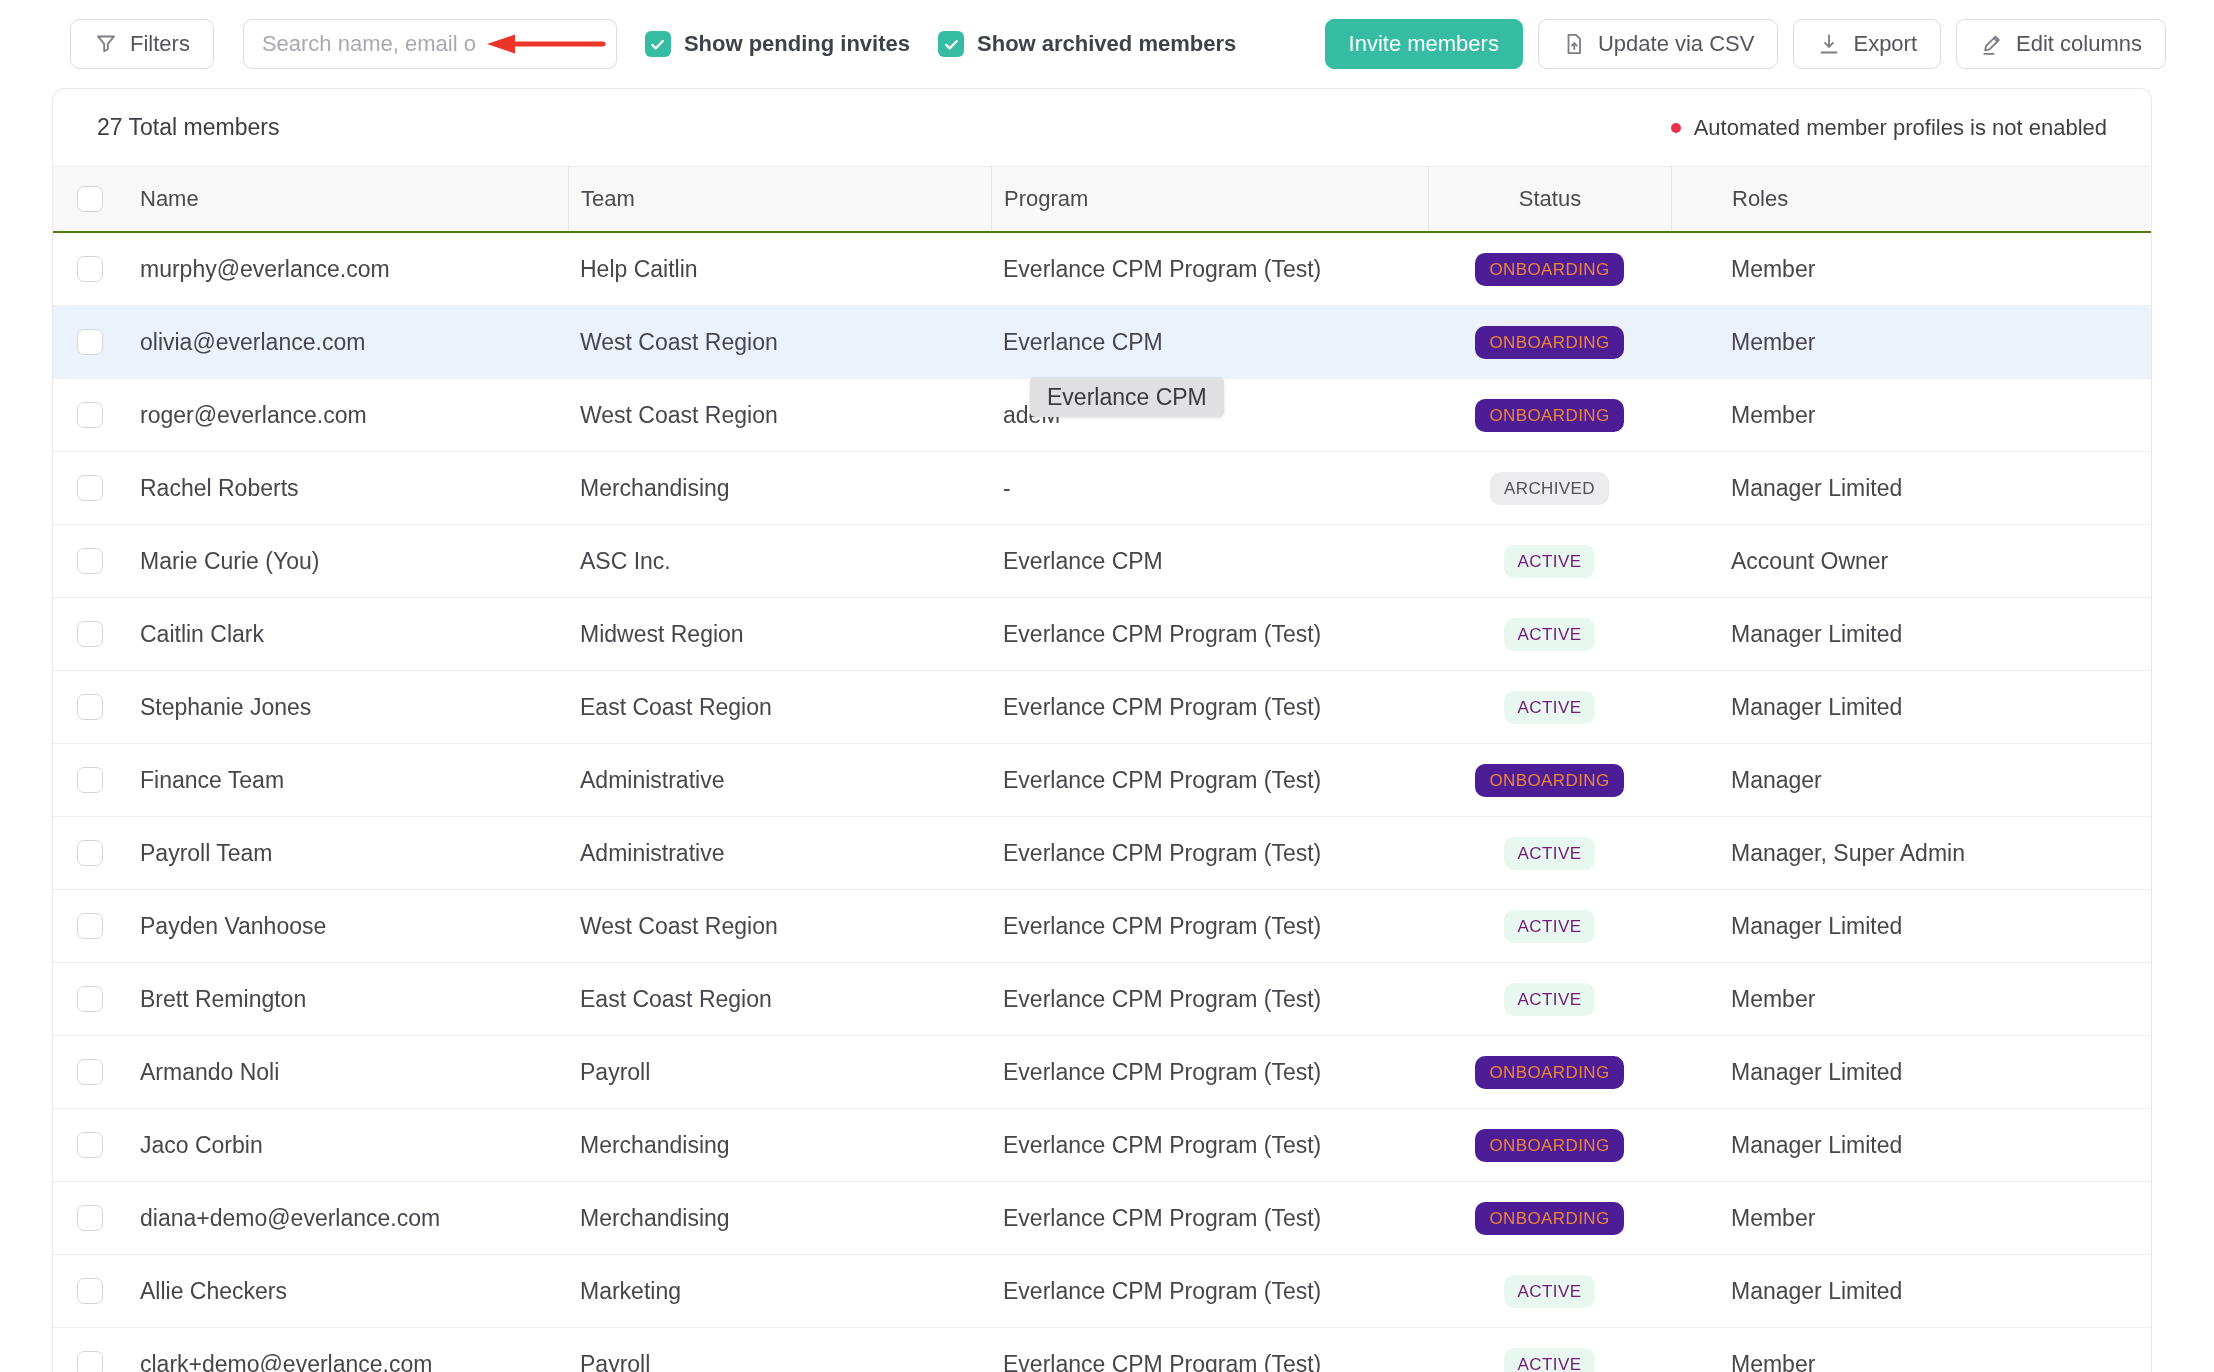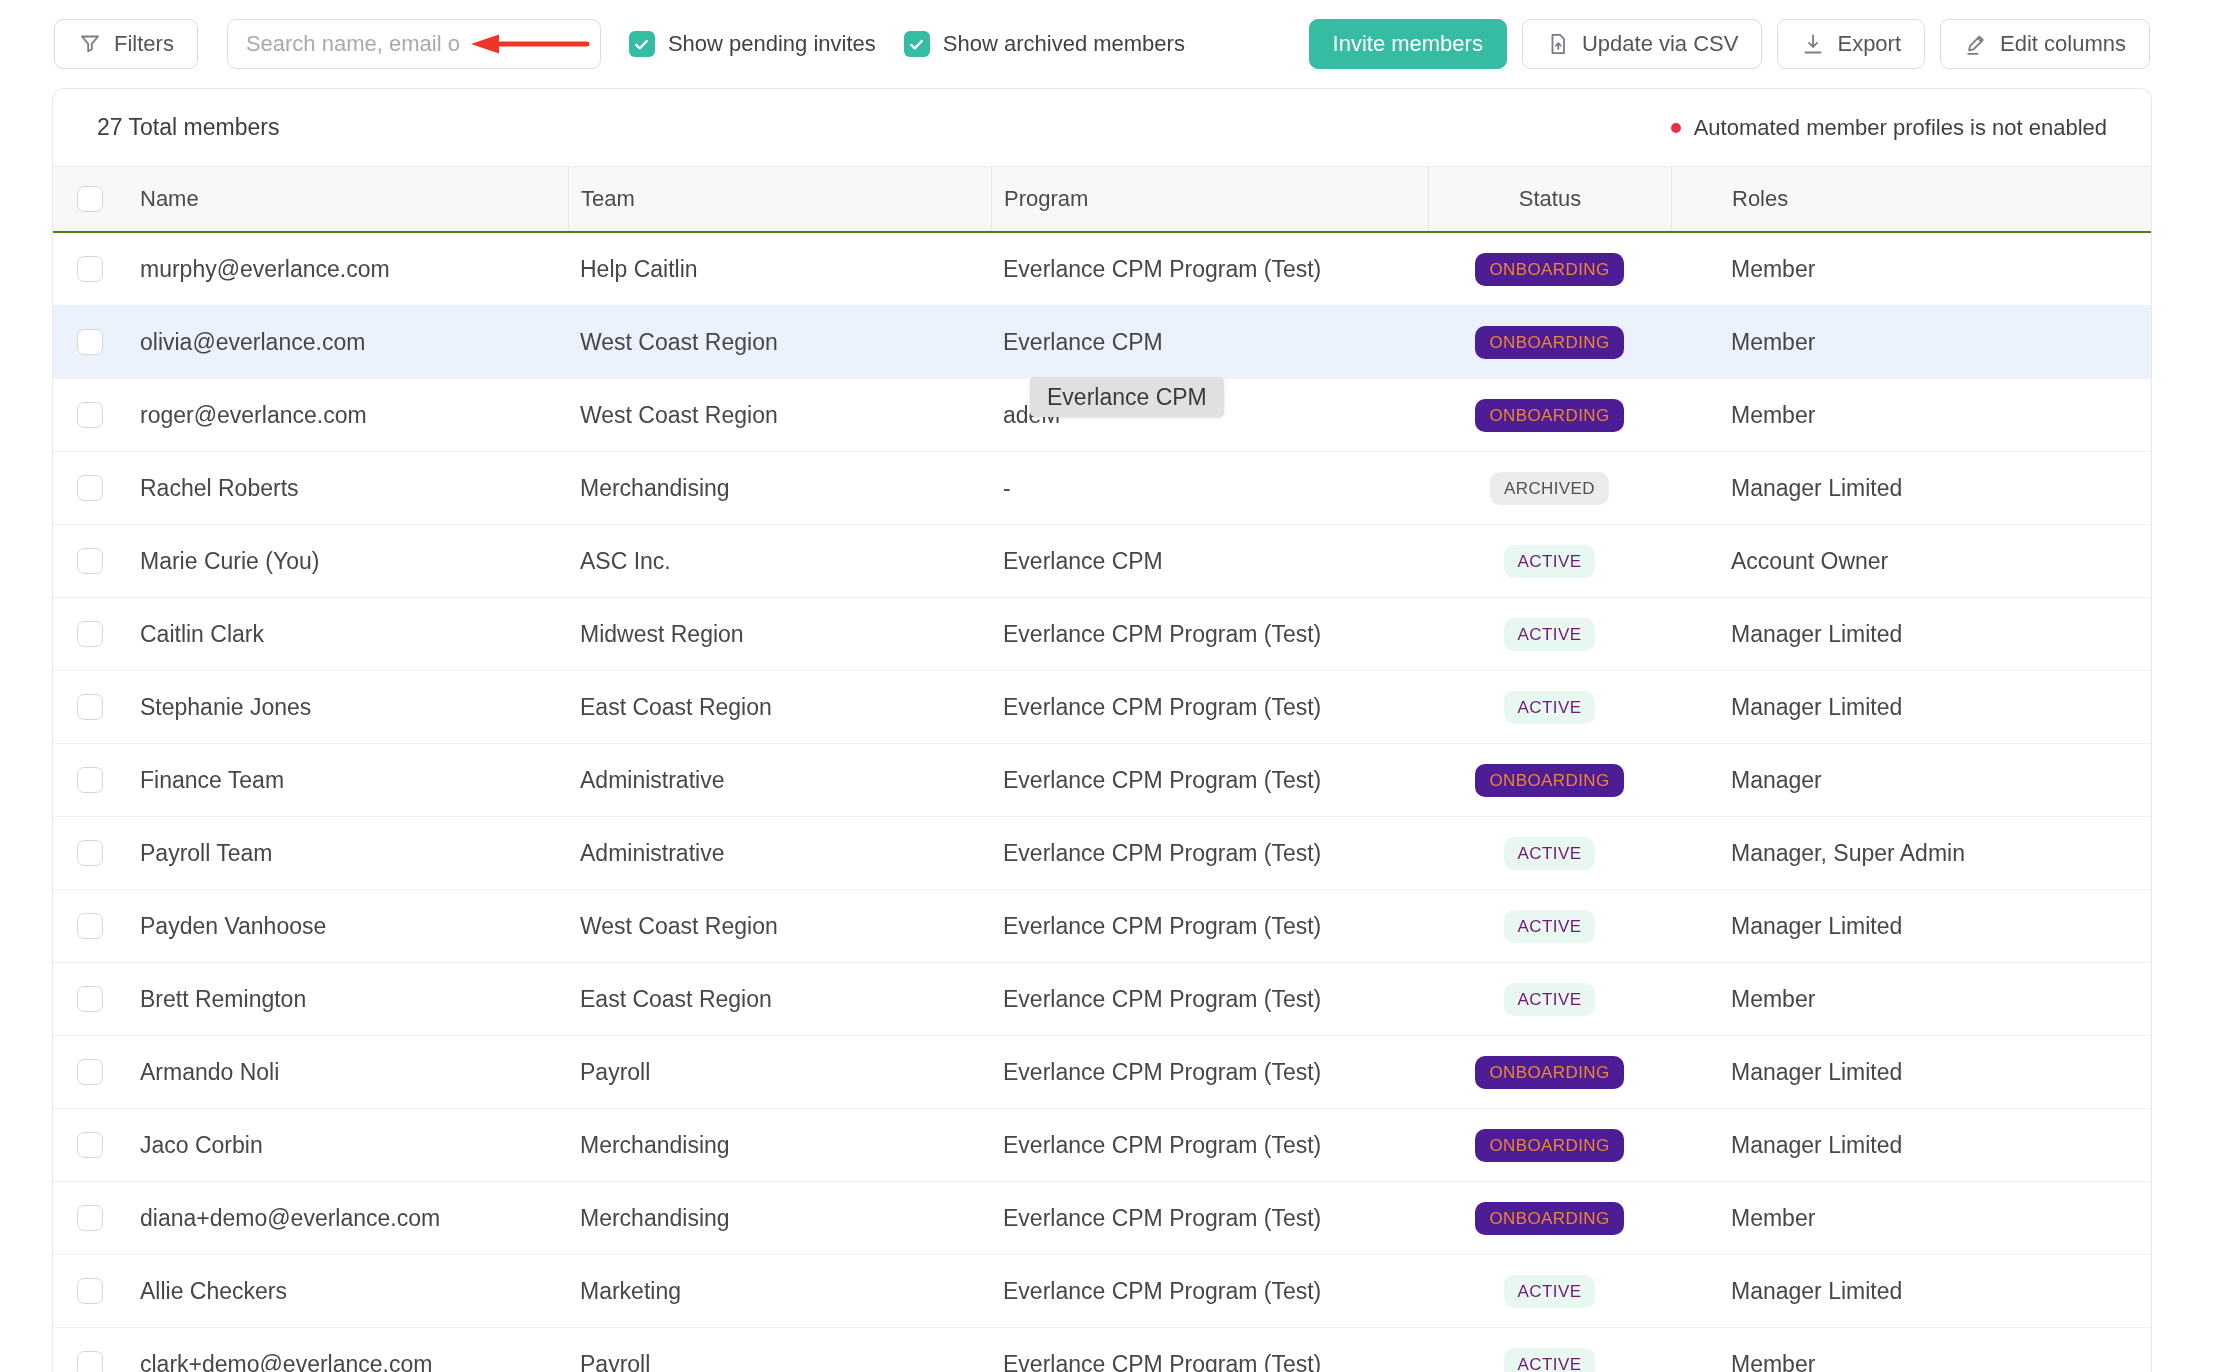--- a/index.html
+++ b/index.html
@@ -1,38 +1,38 @@
 <!DOCTYPE html>
 <html><head>
 <meta charset="utf-8">
 <style>
   * { margin:0; padding:0; box-sizing:border-box; }
   html,body { width:2214px; height:1372px; background:#fff;
               font-family:"Liberation Sans","DejaVu Sans",sans-serif; color:#46464C; }
   .page { position:relative; width:2214px; height:1372px; overflow:hidden; background:#fff; }
 
   
-  .toolbar { position:absolute; left:54px; top:19px; width:2096px; height:50px;
+  .toolbar { position:absolute; left:70px; top:19px; width:2096px; height:50px;
              display:flex; align-items:center; }
   .btn { height:50px; display:inline-flex; align-items:center; gap:12px; padding:0 23px;
          background:#fff; border:1px solid #DBDBE1; border-radius:9px;
          font-size:22px; color:#55555E; cursor:pointer; white-space:nowrap; }
   .btn svg { flex:0 0 auto; }
   .btn.primary { background:#35BCA3; border-color:#35BCA3; color:#fff; }
   .icon { stroke:#7C7C85; fill:none; stroke-width:1.8; stroke-linecap:round; stroke-linejoin:round; }
 
   .search { position:relative; margin-left:29px; width:374px; height:50px; }
   .search input { width:100%; height:100%; border:1px solid #DBDBE1; border-radius:9px;
                   padding:0 140px 0 18px; font-size:22px; color:#46464C; outline:none;
                   font-family:inherit; }
   .search input::placeholder { color:#A8A8B0; }
   .arrow-svg { position:absolute; right:10px; top:50%; transform:translateY(-50%); }
 
   .check { display:inline-flex; align-items:center; gap:13px; margin-left:28px;
-           font-size:22px; color:#3F4349; cursor:pointer; white-space:nowrap; }
+           font-size:22px; color:#3F4349; cursor:pointer; white-space:nowrap;font-weight:bold; }
   .cbx { width:26px; height:26px; border-radius:6px; background:#35BCA3;
          display:inline-flex; align-items:center; justify-content:center; }
   .spacer { flex:1; }
   .toolbar .btn + .btn { margin-left:15px; }
 
   
   .card { position:absolute; left:52px; top:88px; width:2100px; height:1284px;
           background:#fff; border:1px solid #E8E8EC; border-bottom:none;
           border-radius:12px 12px 0 0; overflow:hidden; }
   .summary { height:77px; display:flex; align-items:center; justify-content:space-between;

